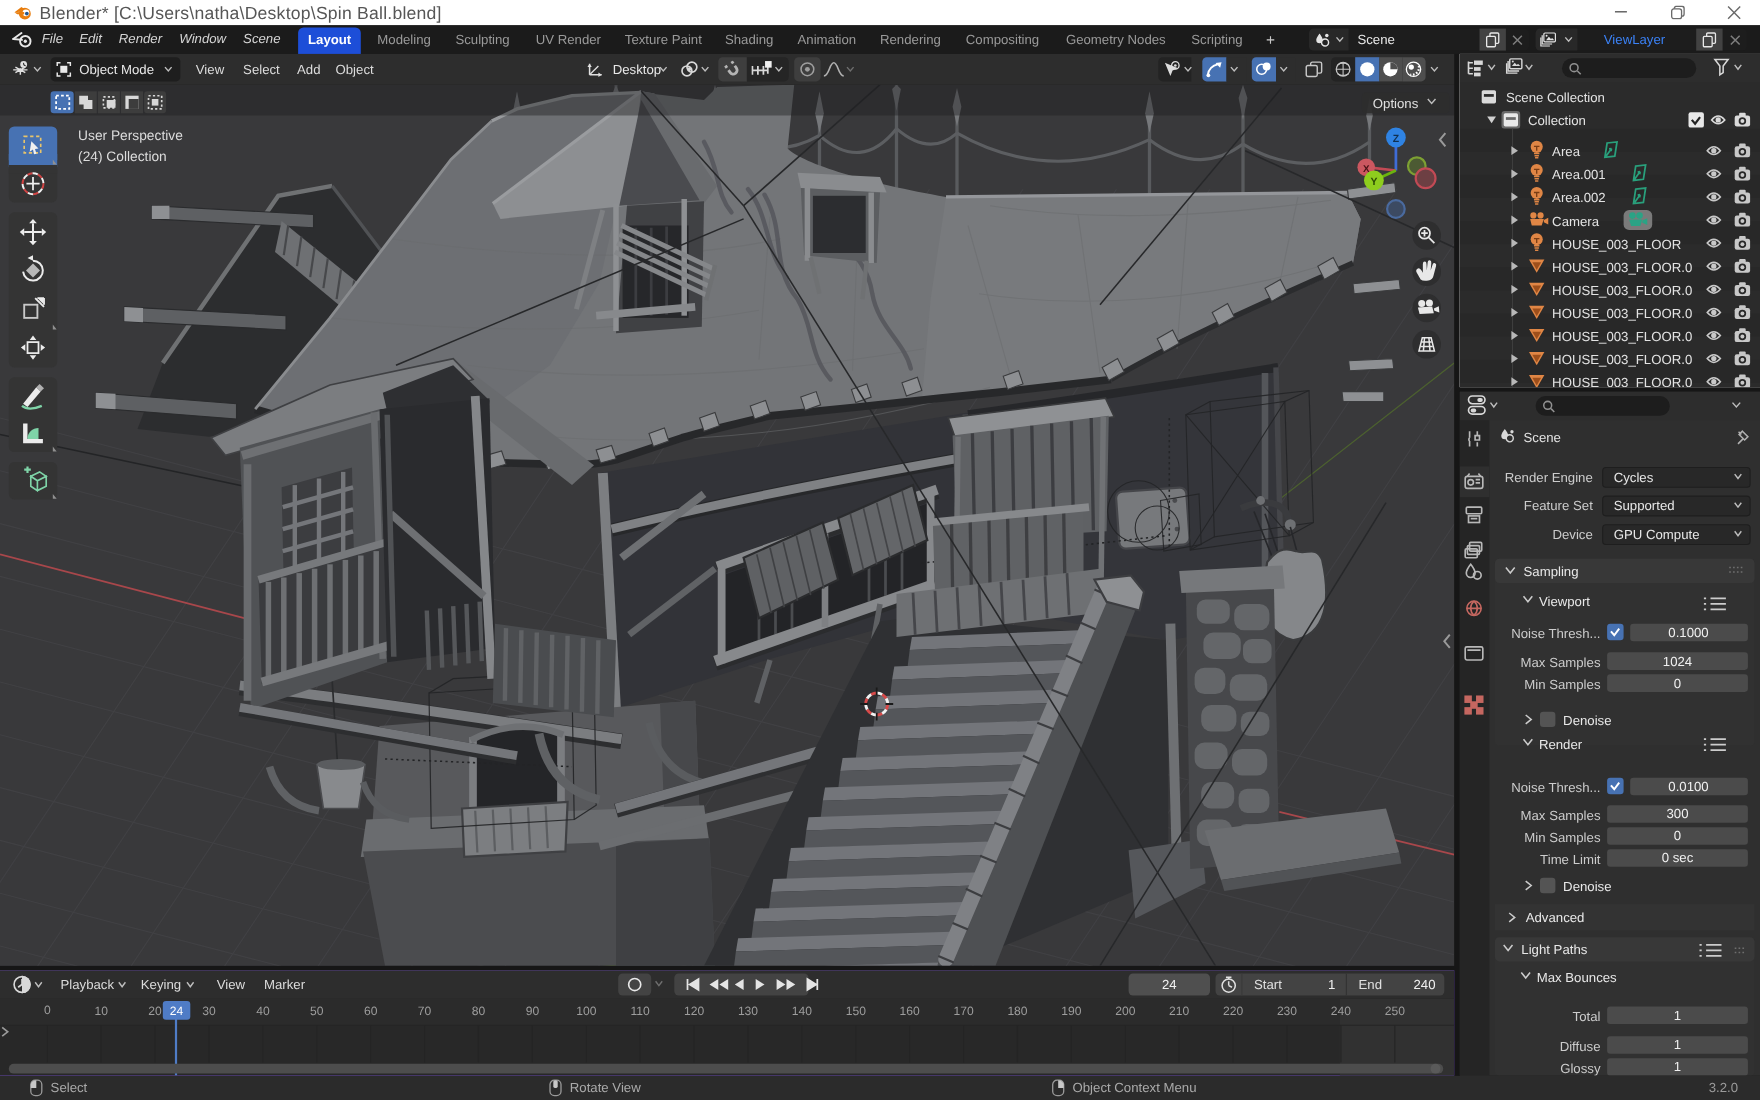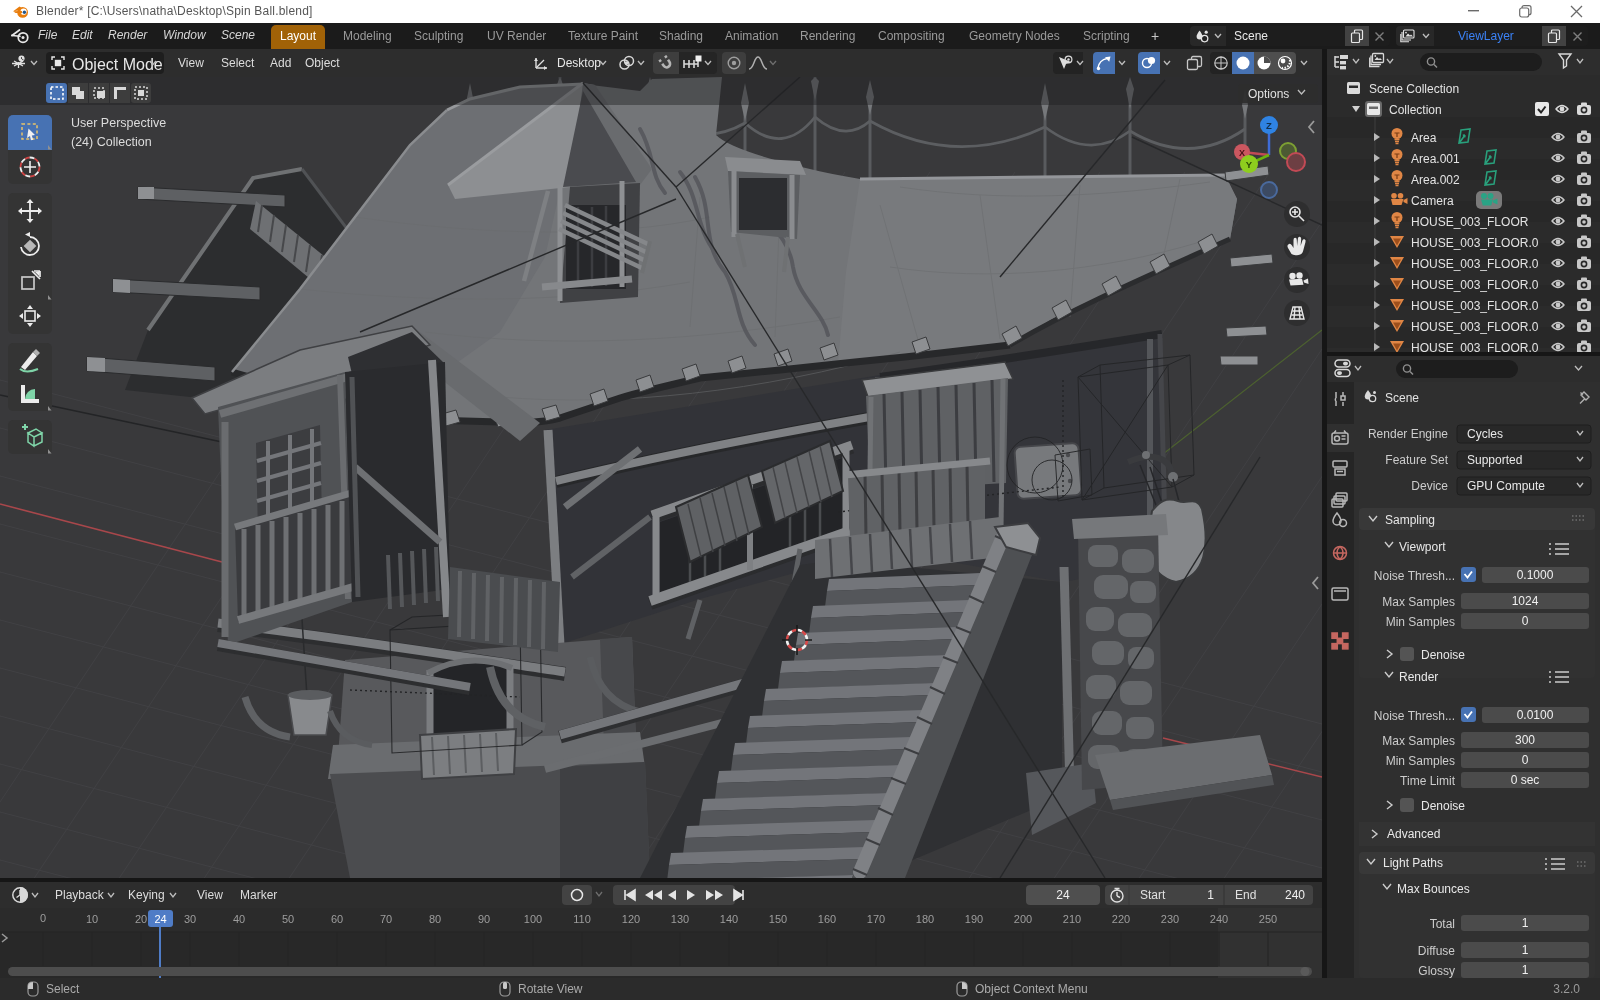--- a/index.html
+++ b/index.html
@@ -3,30 +3,30 @@
 <meta charset="utf-8">
 <style>
   * { margin:0; padding:0; box-sizing:border-box; }
   html,body { width:1600px; height:1000px; overflow:hidden; background:#161616;
     font-family:"Liberation Sans", sans-serif; }
   #app { position:relative; width:1600px; height:1000px; }
   .abs { position:absolute; }
 
   
   #titlebar { left:0; top:0; width:1600px; height:23px; background:#ffffff; color:#505050;
-    font-size:12px; }
+    font-size:16px; }
   #titlebar .title { position:absolute; left:36px; top:4px; color:#565656; letter-spacing:0.2px;}
 
   
   #menubar { left:0; top:23px; width:1600px; height:26px; background:#1b1b1b; color:#d2d2d2;
     font-size:12px; }
   .menuitem { position:absolute; top:5px; color:#d6d6d6;font-style:italic; }
   .tab { position:absolute; top:2px; height:24px; line-height:22px; padding:0 9px;
     color:#9a9a9a; border-radius:5px 5px 0 0; font-size:12px;}
-  .tab.active { background:#a16207; color:#ffffff; }
+  .tab.active { background:#1d4ed8; color:#ffffff;font-weight:bold; }
 
   
   #vpheader { left:0; top:49px; width:1322px; height:28px; background:#2d2d2d; font-size:12px;
     color:#dadada; }
   .hmenu { position:absolute; top:7px; color:#dcdcdc; }
 
   
   #viewport { left:0; top:77px; width:1322px; height:801px; background:#39393b; overflow:hidden;}
 
   
@@ -146,21 +146,21 @@
         <path d="M1 1 L4 4.5 L7 1" stroke="#bdbdbd" stroke-width="1.3" fill="none"></path>
       </svg>
     
     <div class="abs" style="left:46px;top:3px;width:118px;height:22px;background:#1e1e1e;border-radius:4px;">
       <svg class="abs" style="left:5px;top:4px" width="14" height="14" viewBox="0 0 14 14">
         <g stroke="#e8e8e8" stroke-width="1.4" fill="none">
           <path d="M1 4 L1 1 L4 1 M10 1 L13 1 L13 4 M13 10 L13 13 L10 13 M4 13 L1 13 L1 10"></path>
         </g>
         <rect x="3.8" y="3.8" width="6.4" height="6.4" fill="#e8e8e8"></rect>
       </svg>
-      <span class="abs" style="left:26px;top:4px;font-size:16px;color:#e8e8e8">Object Mode</span>
+      <span class="abs" style="left:26px;top:4px;font-size:12px;color:#e8e8e8">Object Mode</span>
       <svg class="abs" style="left:103px;top:8px" width="8" height="6">
           <path d="M1 1 L4 4.5 L7 1" stroke="#bdbdbd" stroke-width="1.3" fill="none"></path>
         </svg>
     </div>
     <span class="hmenu" style="left:178px">View</span>
     <span class="hmenu" style="left:221px">Select</span>
     <span class="hmenu" style="left:270px">Add</span>
     <span class="hmenu" style="left:305px">Object</span>
     
     <svg class="abs" style="left:533px;top:6px" width="17" height="16" viewBox="0 0 17 16">

